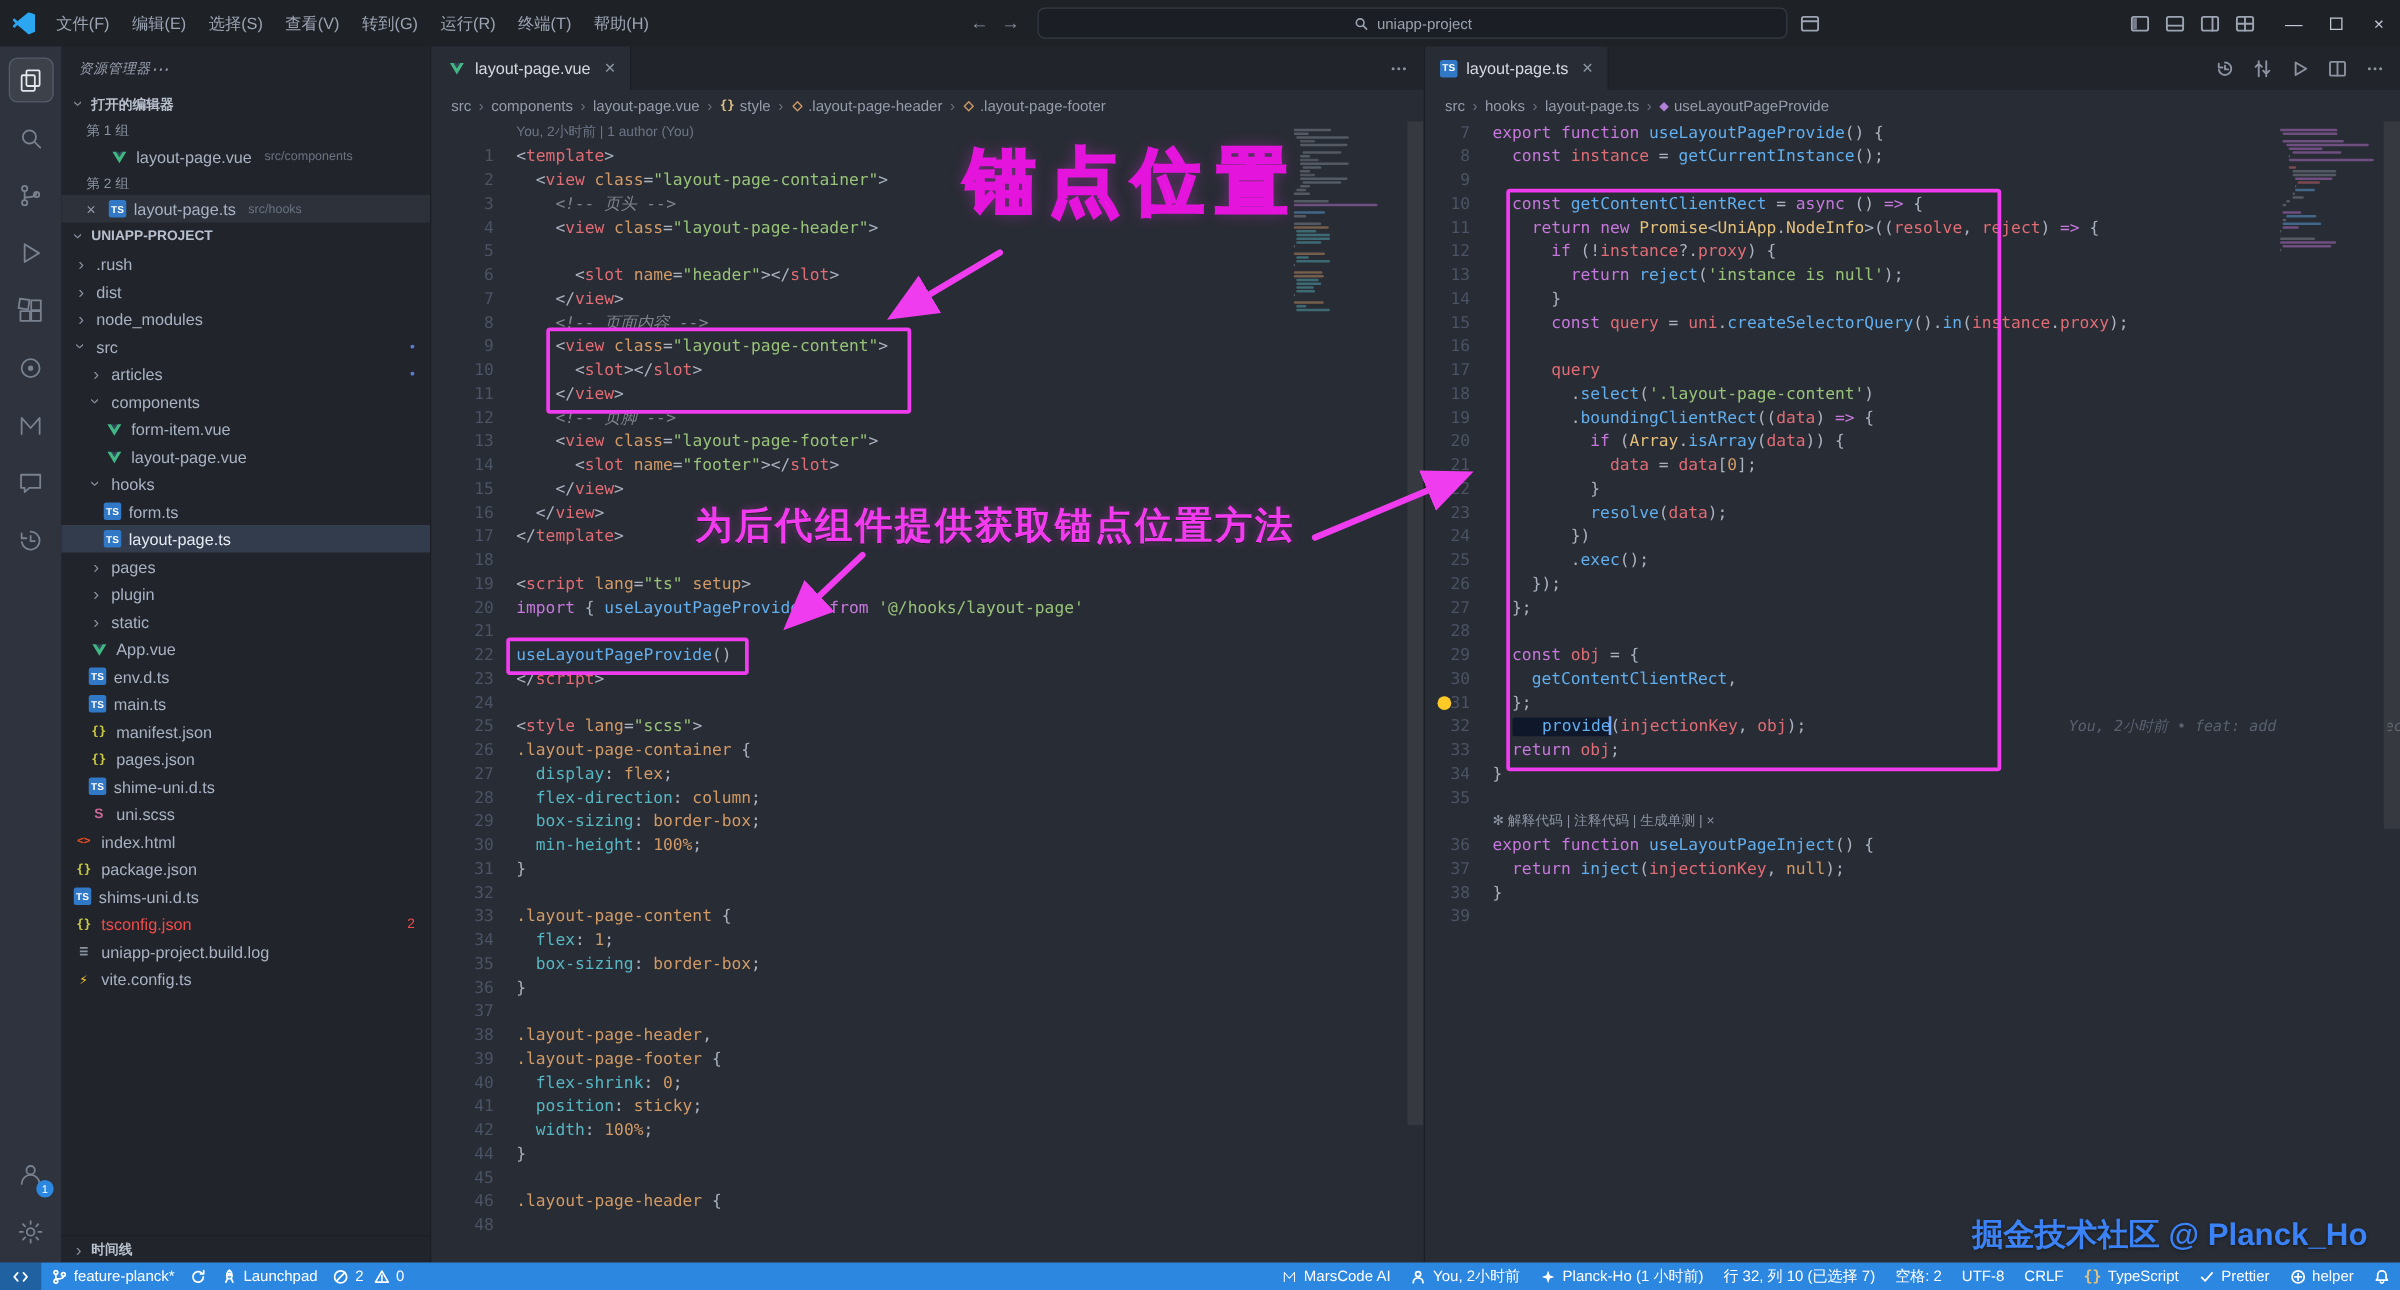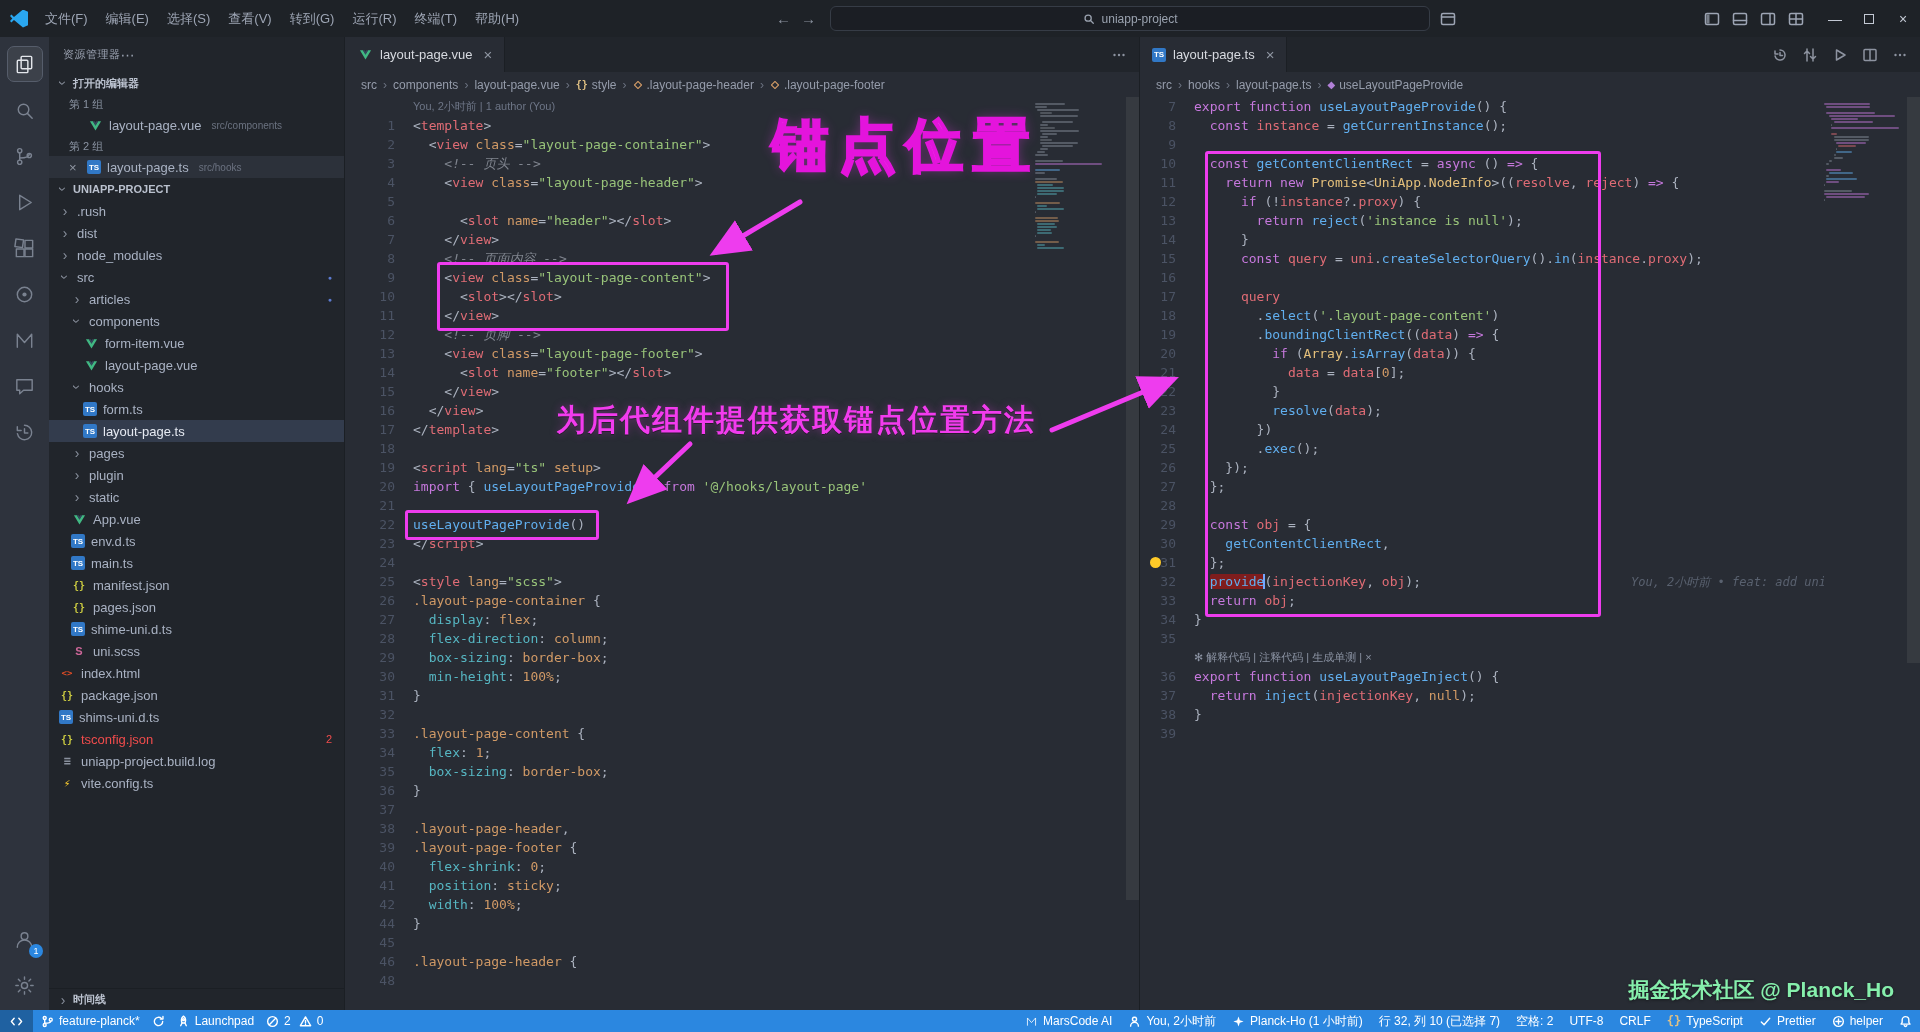--- a/index.html
+++ b/index.html
@@ -37,21 +37,21 @@
   .activity-item.active { color:#e3e6eb; }
   .activity-item.active .ai-box { background:rgba(255,255,255,.07); border:1px solid #565d6b; border-radius:7px; }
   .ai-box { width:36px; height:36px; display:flex; align-items:center; justify-content:center; }
   .activity-item svg { width:23px; height:23px; }
   .a-badge { position:absolute; right:6px; bottom:4px; min-width:14px; height:14px; border-radius:8px;
     background:#2b87e0; color:#fff; font-size:9px; display:flex; align-items:center; justify-content:center; }
   .ab-bottom { margin-top:auto; display:flex; flex-direction:column; align-items:center; }
 
   .sidebar { width:295px; background:#21252b; position:relative; color:#a9b2c3; overflow:hidden; }
   .pane-title { height:35px; display:flex; align-items:center; 
-    padding:0 14px; font-size:11px; letter-spacing:.5px; color:#9aa1b0; }
+    padding:0 14px; font-size:11px; letter-spacing:.5px; color:#9aa1b0;font-style:italic; }
   .pane-title .more { font-size:14px; color:#9aa1b0; }
   .section-header { height:22px; display:flex; align-items:center; gap:4px; padding-left:8px;
     font-size:11px; font-weight:700; color:#bac1ce; }
   .chev { display:inline-block; width:12px; text-align:center; color:#8a919e; font-size:14px;
     transform-origin:50% 50%; font-weight:400; }
   .chev.open { transform:rotate(90deg); }
   .oe-group-label { height:20px; display:flex; align-items:center; padding-left:20px; font-size:11px; color:#8a93a2; }
   .oe-row { height:22px; display:flex; align-items:center; gap:6px; padding-left:20px; font-size:13px; }
   .oe-row.active { background:#2c313a; }
   .oe-close { color:#9097a3; font-size:13px; width:12px; }
@@ -90,21 +90,21 @@
   .code-text { white-space:pre; color:#abb2bf; }
   .lens-line { color:#6d7586; font-size:11px; font-family:"Liberation Sans",sans-serif; }
   .lens-line .lens-text { padding-left:0px;text-align:right; }
   .lens-line.ai .lens-text { color:#8b93a3; }
   .tk-k { color:#c678dd; } .tk-f { color:#61afef; } .tk-v { color:#e06c75; }
   .tk-s { color:#98c379; } .tk-c { color:#7f848e; font-style:italic; }
   .tk-t { color:#e06c75;text-align:right; } .tk-a { color:#d19a66; } .tk-o { color:#d19a66; }
   .tk-ty { color:#e5c07b; } .tk-p { color:#abb2bf; } .tk-pr { color:#56b6c2; }
   .tk-se { color:#d19a66; }
   .tk-g { color:#59616f; font-style:italic; margin-left:210px; font-size:12px; }
-  .tk-fsel { color:#61afef; background:#7f1d1d; border-radius:2px; }
+  .tk-fsel { color:#61afef; background:#0f172a; border-radius:2px;padding-left:24px; }
   .caret { display:inline-block; width:2px; height:15px; background:#74a7ff; vertical-align:-3px; margin:0 -1px; }
   .bulb { position:absolute; left:10px; top:4px; width:11px; height:11px; border-radius:50%;
     background:#ffca28; }
   .minimap { position:absolute; top:4px; bottom:0; background:#282c34; padding-top:2px; }
   #editor-0 .minimap { right:14px; width:90px; }
   #editor-1 .minimap { right:10px; width:86px; }
   .mm-line { height:2px; margin-bottom:1px; border-radius:1px; }
   .scroll-thumb { position:absolute; top:0; width:13px; background:rgba(121,121,121,.18); }
   #editor-0 .scroll-thumb { right:0; height:88%; }
   #editor-1 .scroll-thumb { right:0; height:62%; }
@@ -124,22 +124,22 @@
   .rect1 { left:437px; top:262px; width:292px; height:69px; }
   .rect2 { left:405px; top:510px; width:194px; height:30px; }
   .rect3 { left:1205px; top:151px; width:396px; height:466px; }
   .annot-title { position:absolute; left:772px; top:108px; z-index:60; font-size:57px; font-weight:900;
     letter-spacing:10px; color:#ff86f4; -webkit-text-stroke:2.5px #e414dc;
     text-shadow:0 0 12px rgba(236,60,238,.45); pointer-events:none; }
   .annot-sub { position:absolute; left:556px; top:400px; z-index:60; font-size:30px; font-weight:800;
     letter-spacing:2px; color:#f23bee; text-shadow:0 1px 0 rgba(0,0,0,.35),0 0 8px rgba(242,59,238,.35);
     pointer-events:none; }
   .arrows { position:absolute; left:0; top:0; z-index:50; pointer-events:none; }
-  .watermark { position:absolute; right:26px; bottom:28px; z-index:70; font-size:21px; font-weight:700;
-    color:#86efac; text-shadow:0 1px 3px rgba(0,0,0,.45); pointer-events:none; }
+  .watermark { position:absolute; right:26px; bottom:28px; z-index:70; font-size:25px; font-weight:700;
+    color:#3b82f6; text-shadow:0 1px 3px rgba(0,0,0,.45); pointer-events:none; }
 
   .icon { display:inline-flex; align-items:center; justify-content:center; }
   .icon svg { fill:none; stroke:currentColor; stroke-width:1.5; stroke-linecap:round;
     stroke-linejoin:round; display:block; }
   .ficon { width:16px; height:16px; display:inline-flex; align-items:center; justify-content:center;
     font-weight:700; flex:none; font-family:"DejaVu Sans Mono",monospace; }
   .ficon-vue svg { width:13px; height:13px; }
   .ficon-ts { background:#3178c6; color:#fff; font-size:8px; border-radius:2px; width:14px; height:14px;
     font-family:"Liberation Sans",sans-serif; }
   .ficon-json { color:#cbcb41; font-size:10px; }

